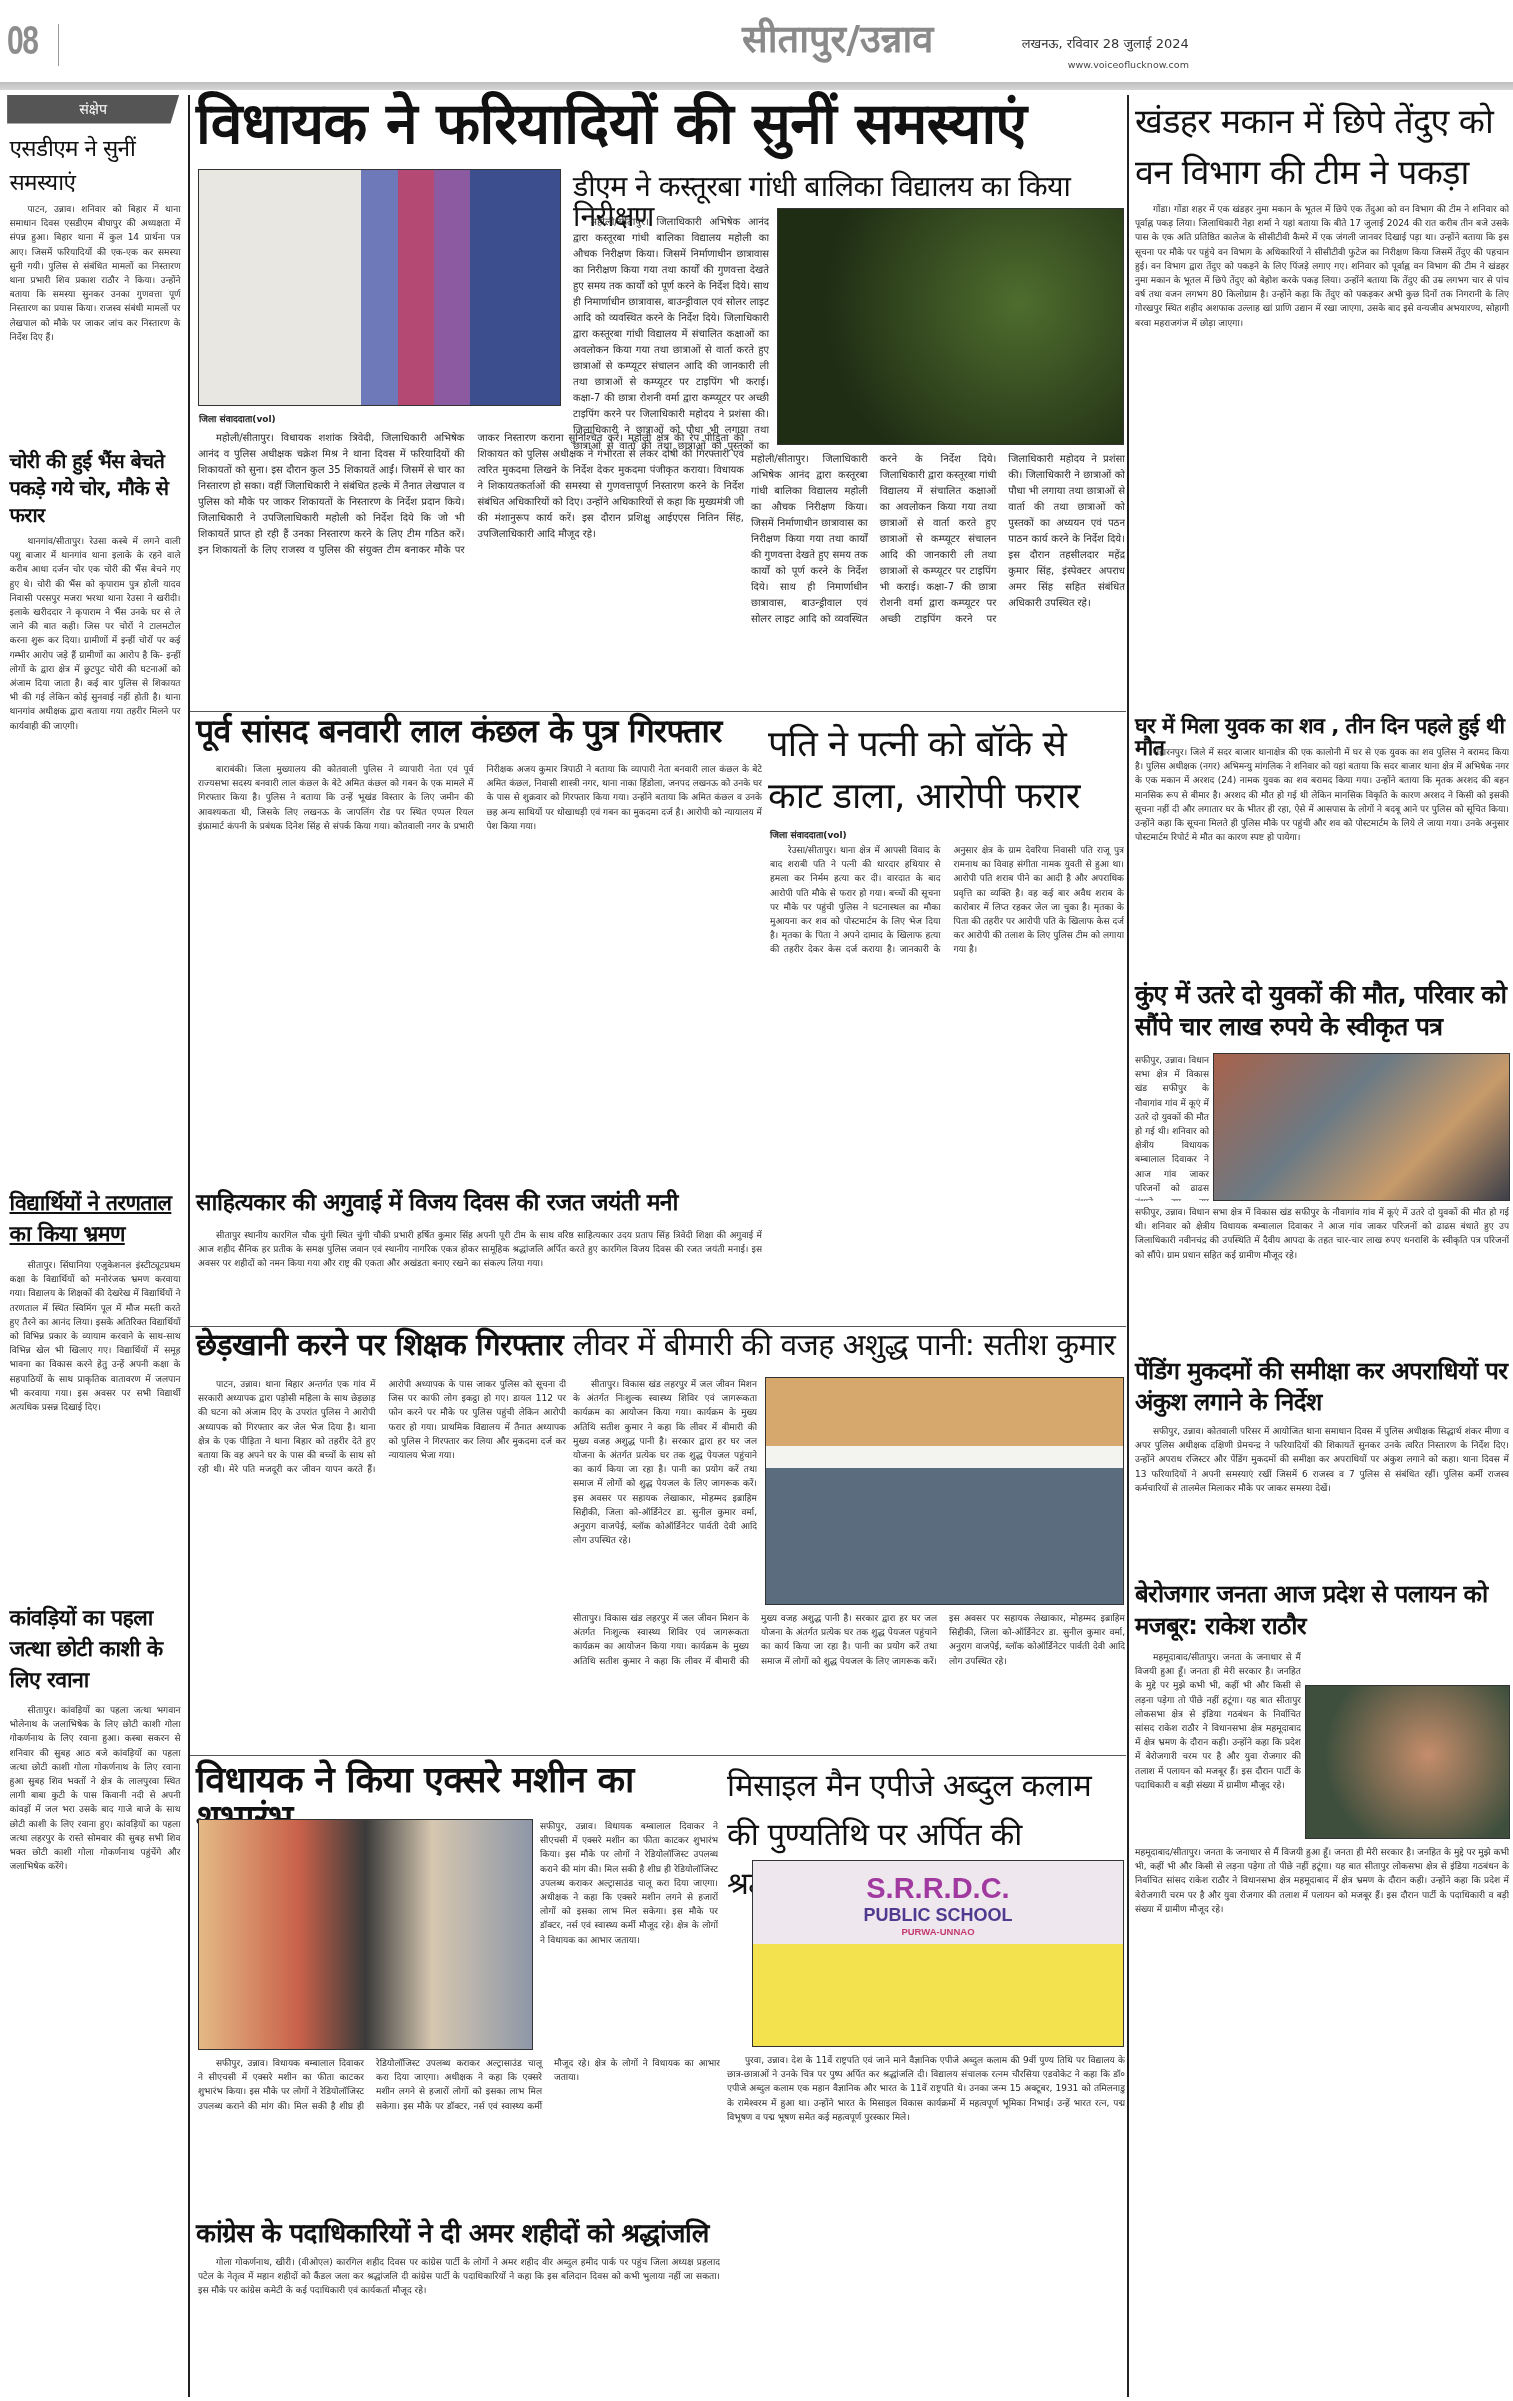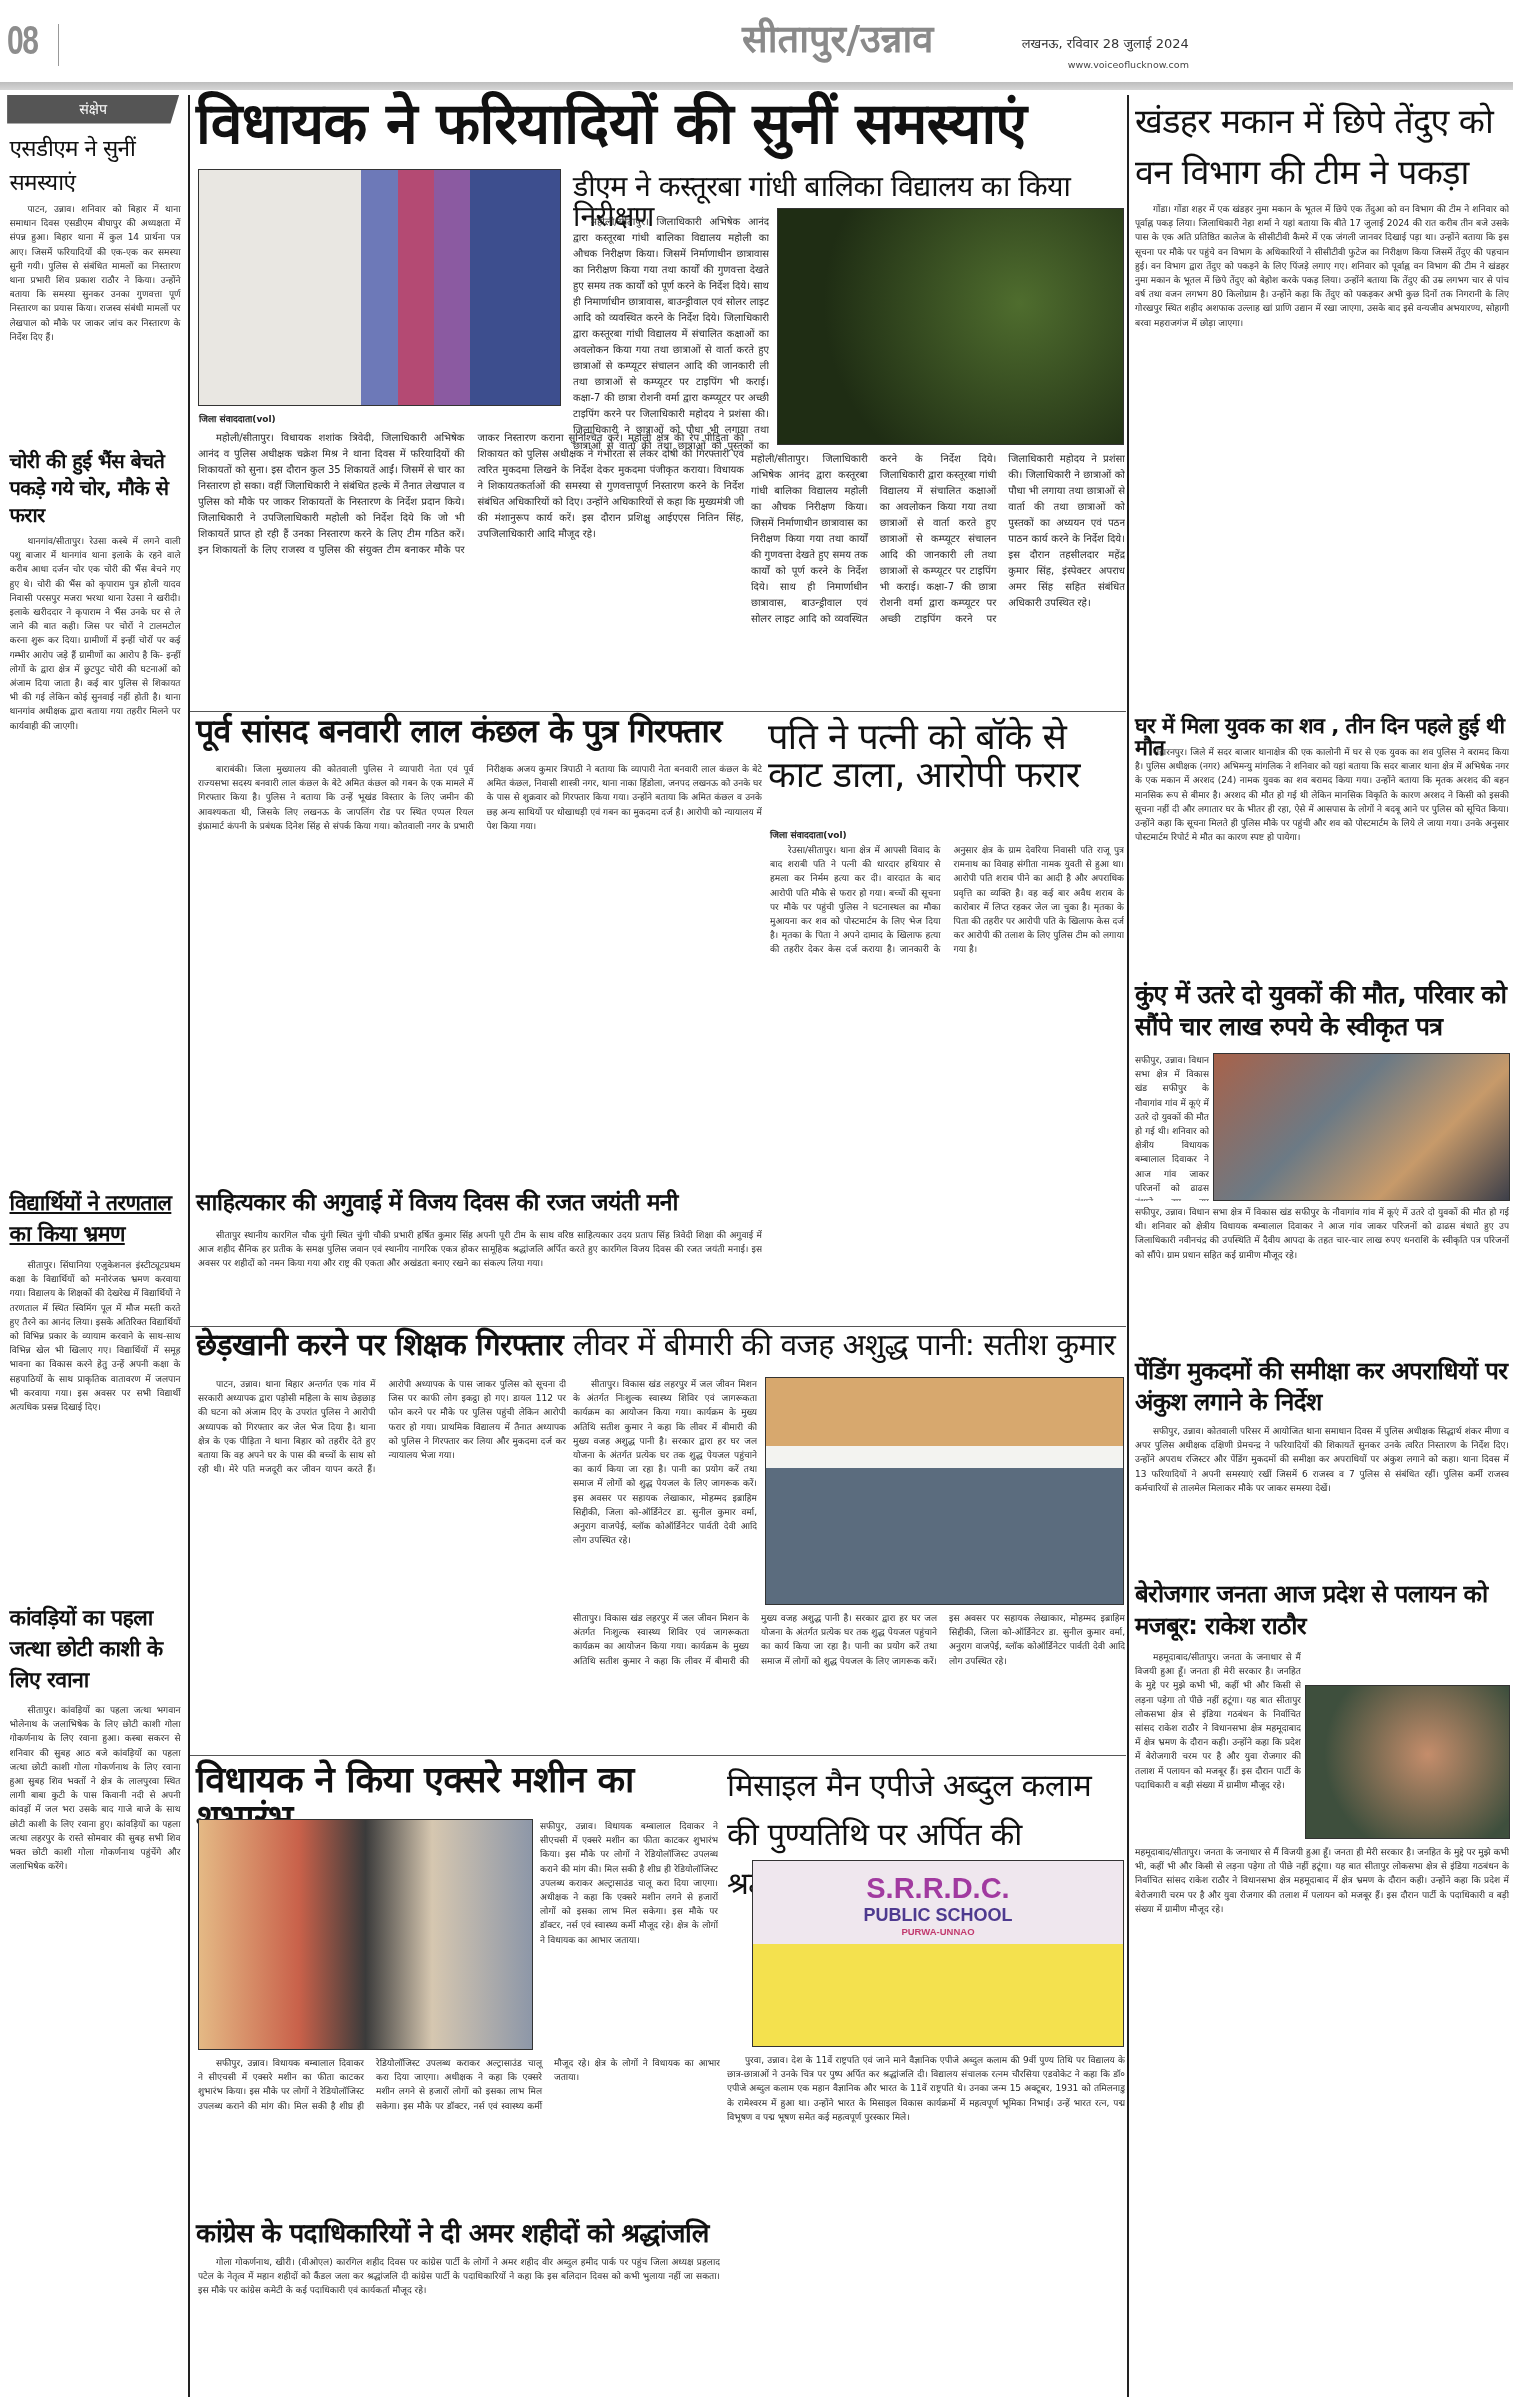--- a/index.html
+++ b/index.html
@@ -100,21 +100,21 @@
 </article>
 
 <div class="hrule" style="left:190px; top:711px; width:936px;"></div>
 
 <article>
   <h2 class="hl" style="left:196px; top:715px; width:570px; font-size:32px;">पूर्व सांसद बनवारी लाल कंछल के पुत्र गिरफ्तार</h2>
   <p class="body-text sm col2" style="left:198px; top:762px; width:564px; height:421px; text-indent:18px;">बाराबंकी। जिला मुख्यालय की कोतवाली पुलिस ने व्यापारी नेता एवं पूर्व राज्यसभा सदस्य बनवारी लाल कंछल के बेटे अमित कंछल को गबन के एक मामले में गिरफ्तार किया है। पुलिस ने बताया कि उन्हें भूखंड विस्तार के लिए जमीन की आवश्यकता थी, जिसके लिए लखनऊ के जापलिंग रोड पर स्थित एप्पल रियल इंफ्रामार्ट कंपनी के प्रबंधक दिनेश सिंह से संपर्क किया गया। कोतवाली नगर के प्रभारी निरीक्षक अजय कुमार त्रिपाठी ने बताया कि व्यापारी नेता बनवारी लाल कंछल के बेटे अमित कंछल, निवासी शास्त्री नगर, थाना नाका हिंडोला, जनपद लखनऊ को उनके घर के पास से शुक्रवार को गिरफ्तार किया गया। उन्होंने बताया कि अमित कंछल व उनके छह अन्य साथियों पर धोखाधड़ी एवं गबन का मुकदमा दर्ज है। आरोपी को न्यायालय में पेश किया गया।</p>
 </article>
 
 <article>
-  <h2 class="hl light" style="left:768px; top:718px; width:356px; font-size:36px; line-height:38px;">पति ने पत्नी को बॉके से काट डाला, आरोपी फरार</h2>
+  <h2 class="hl light" style="left:768px; top:718px; width:356px; font-size:36px; line-height:52px;">पति ने पत्नी को बॉके से काट डाला, आरोपी फरार</h2>
   <div class="caption" style="left:770px; top:828px;">जिला संवाददाता(vol)</div>
   <p class="body-text sm col2" style="left:770px; top:843px; width:354px; height:481px; text-indent:18px;">रेउसा/सीतापुर। थाना क्षेत्र में आपसी विवाद के बाद शराबी पति ने पत्नी की धारदार हथियार से हमला कर निर्मम हत्या कर दी। वारदात के बाद आरोपी पति मौके से फरार हो गया। बच्चों की सूचना पर मौके पर पहुंची पुलिस ने घटनास्थल का मौका मुआयना कर शव को पोस्टमार्टम के लिए भेज दिया है। मृतका के पिता ने अपने दामाद के खिलाफ हत्या की तहरीर देकर केस दर्ज कराया है। जानकारी के अनुसार क्षेत्र के ग्राम देवरिया निवासी पति राजू पुत्र रामनाथ का विवाह संगीता नामक युवती से हुआ था। आरोपी पति शराब पीने का आदी है और अपराधिक प्रवृत्ति का व्यक्ति है। वह कई बार अवैध शराब के कारोबार में लिप्त रहकर जेल जा चुका है। मृतका के पिता की तहरीर पर आरोपी पति के खिलाफ केस दर्ज कर आरोपी की तलाश के लिए पुलिस टीम को लगाया गया है।</p>
 </article>
 
 <article>
   <h2 class="hl" style="left:196px; top:1190px; width:570px; font-size:23px;">साहित्यकार की अगुवाई में विजय दिवस की रजत जयंती मनी</h2>
   <p class="body-text sm" style="left:198px; top:1228px; width:564px; height:89px; text-indent:18px;">सीतापुर स्थानीय कारगिल चौक चुंगी स्थित चुंगी चौकी प्रभारी हर्षित कुमार सिंह अपनी पूरी टीम के साथ वरिष्ठ साहित्यकार उदय प्रताप सिंह त्रिवेदी शिक्षा की अगुवाई में आज शहीद सैनिक हर प्रतीक के समक्ष पुलिस जवान एवं स्थानीय नागरिक एकत्र होकर सामूहिक श्रद्धांजलि अर्पित करते हुए कारगिल विजय दिवस की रजत जयंती मनाई। इस अवसर पर शहीदों को नमन किया गया और राष्ट्र की एकता और अखंडता बनाए रखने का संकल्प लिया गया।</p>
 </article>
 
 <div class="hrule" style="left:190px; top:1326px; width:936px;"></div>

